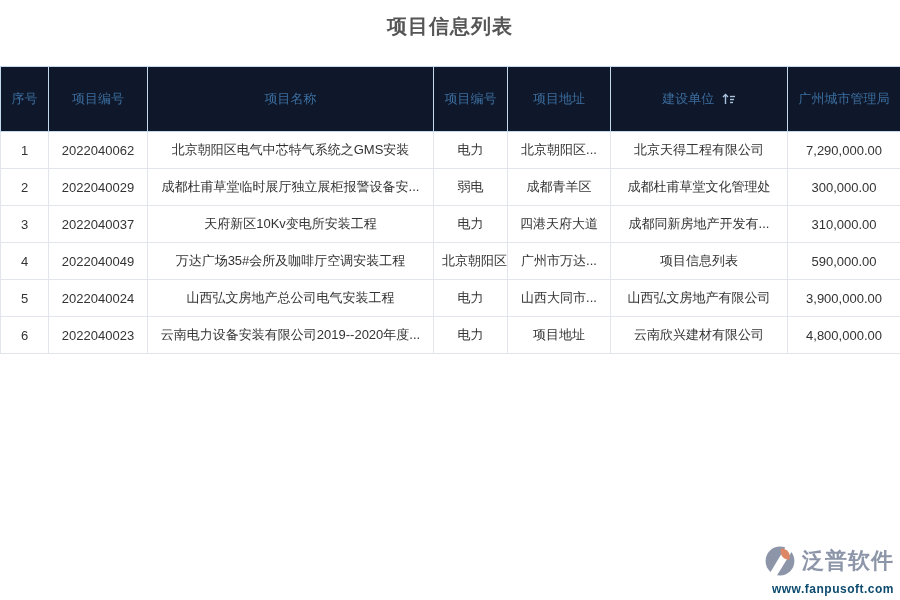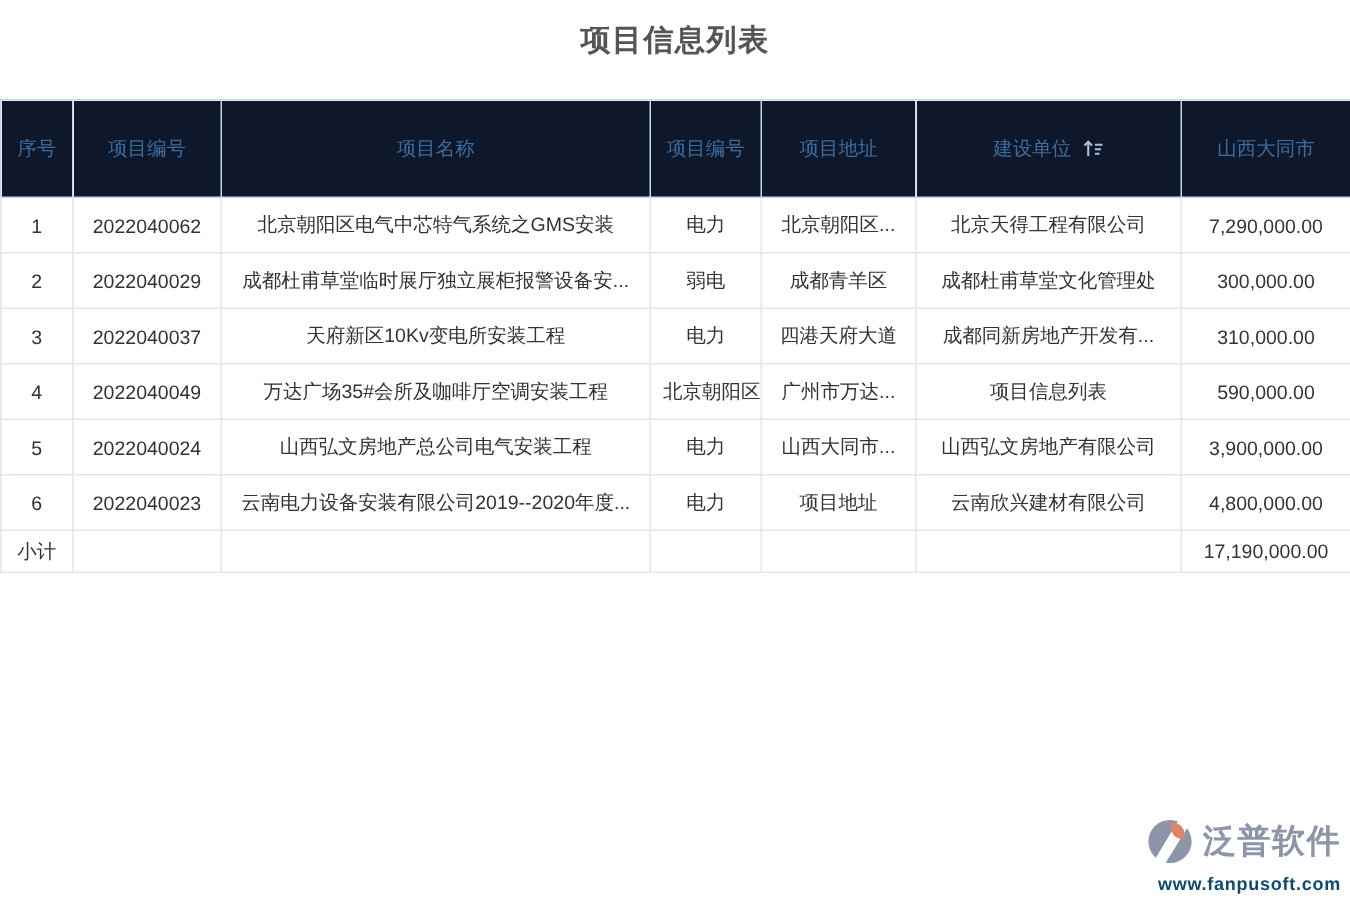--- a/index.html
+++ b/index.html
@@ -103,21 +103,21 @@
         <svg class="sort-icon" width="14" height="12" viewBox="0 0 14 12">
           <g stroke="#a9c3dd" stroke-width="1.4" fill="none">
             <path d="M3.5 11 L3.5 2"></path>
             <path d="M1 4 L3.5 1.5 L6 4"></path>
             <path d="M8 3.5 L13 3.5"></path>
             <path d="M8 6.5 L12 6.5"></path>
             <path d="M8 9.5 L11 9.5"></path>
           </g>
         </svg>
       </th>
-      <th>山西大同市</th>
+      <th>广州城市管理局</th>
     </tr>
   </thead>
   <tbody id="grid-body">
     <tr>
         <td class="c-center">1</td>
         <td class="c-center">2022040062</td>
         <td>北京朝阳区电气中芯特气系统之GMS安装</td>
         <td class="c-center">电力</td>
         <td>北京朝阳区...</td>
         <td>北京天得工程有限公司</td>
@@ -161,29 +161,20 @@
       </tr>
       <tr>
         <td class="c-center">6</td>
         <td class="c-center">2022040023</td>
         <td>云南电力设备安装有限公司2019--2020年度...</td>
         <td class="c-center">电力</td>
         <td>项目地址</td>
         <td>云南欣兴建材有限公司</td>
         <td class="c-right">4,800,000.00</td>
       </tr>
-      <tr class="sum-row">
-      <td>小计</td>
-      <td></td>
-      <td></td>
-      <td></td>
-      <td></td>
-      <td></td>
-      <td class="c-right">17,190,000.00</td>
-    </tr>
   </tbody>
 </table>
 
 <div class="footer-brand">
   <div class="brand-top">
     <svg width="36" height="38" viewBox="0 0 40 40">
       <circle cx="20" cy="20" r="16" fill="#8d96a9"></circle>
       <path d="M9 33 L27 3 L34 8 L16 37 Z" fill="#ffffff"></path>
       <path d="M21 6 C29 6 32 12 30.5 18.5 C24 18.5 19.5 14 21 6 Z" fill="#dd8666"></path>
     </svg>

